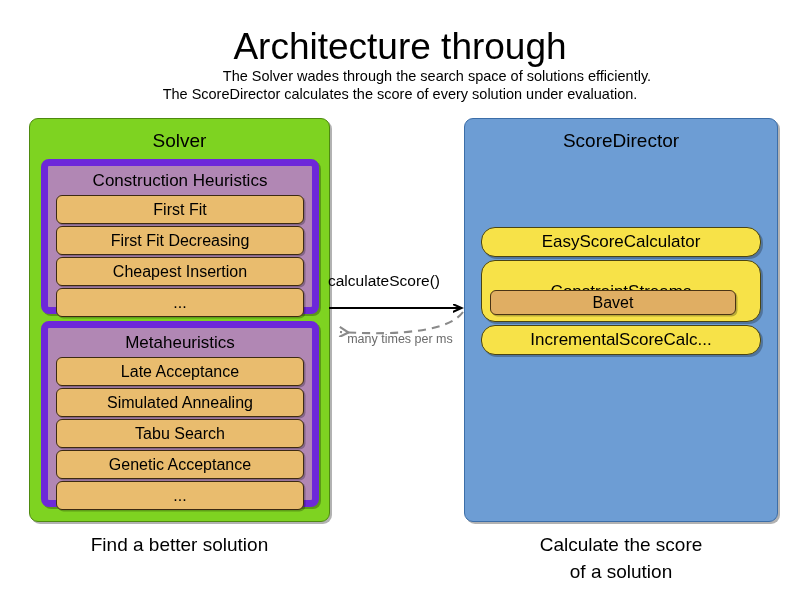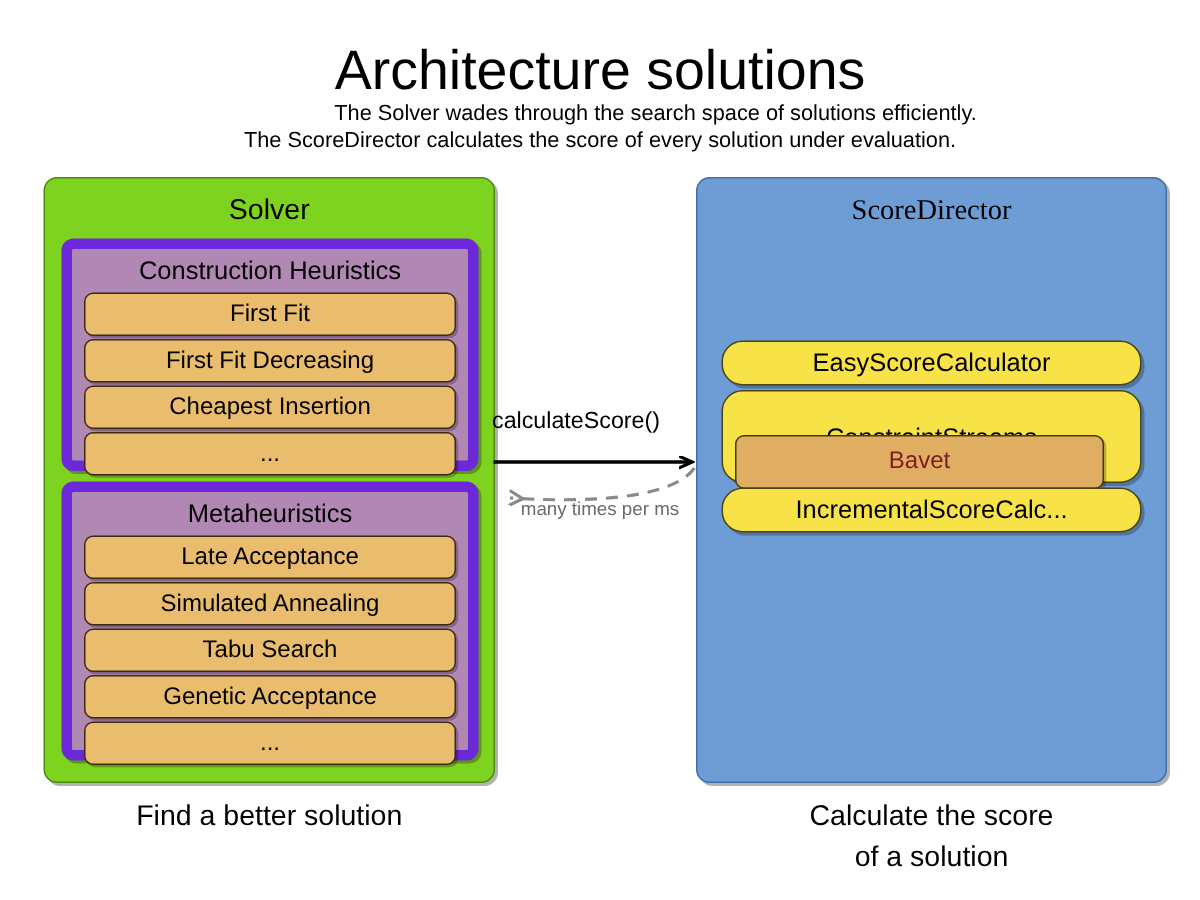--- a/index.html
+++ b/index.html
@@ -76,21 +76,21 @@
   #solver-panel .panel-title { top: 11px; }
 
   #scoredirector-panel {
     left: 464px;
     top: 118px;
     width: 314px;
     height: 404px;
     background: #6d9dd4;
     border: 1px solid #3c6ea8;
   }
-  #scoredirector-panel .panel-title { top: 11px; font-family: Liberation Serif, serif; }
+  #scoredirector-panel .panel-title { top: 11px; }
 
   
   .group {
     position: absolute;
     background: #b187b4;
     border: 7px solid #6d28d9;
     border-radius: 8px;
     box-sizing: border-box;
     box-shadow: 2px 2px 0 rgba(0,0,0,0.28);
   }
@@ -178,31 +178,31 @@
     line-height: 22px;
     color: #000;
     white-space: nowrap;
     margin-top: 17px;
   }
   .sub-item {
     position: absolute;
     left: 8px;
     right: 24px;
     top: 29px;
-    height: 36px;
+    height: 25px;
     background: #e0ae63;
     border: 1px solid #4a3414;
     border-radius: 6px;
     box-sizing: border-box;
     box-shadow: 1.5px 1.5px 0 rgba(0,0,0,0.25);
     display: flex;
     align-items: center;
     justify-content: center;
     font-size: 16px;
-    color: #7f1d1d;
+    color: #000000;
     white-space: nowrap;
   }
 
   
   #arrows {
     position: absolute;
     left: 0;
     top: 0;
     width: 800px;
     height: 600px;
@@ -246,21 +246,21 @@
     left: 464px;
     top: 531px;
     width: 314px;
   }
 </style>
 </head>
 <body>
 
 <div id="canvas">
 
-  <div class="title">Architecture solutions</div>
+  <div class="title">Architecture through</div>
   <div class="subtitle subtitle-1">The Solver wades through the search space of solutions efficiently.</div>
   <div class="subtitle subtitle-2">The ScoreDirector calculates the score of every solution under evaluation.</div>
 
   <div class="panel" id="solver-panel">
     <div class="panel-title">Solver</div>
 
     <div class="group" id="group-construction">
       <div class="group-title">Construction Heuristics</div>
       <div class="item-list">
         <div class="item">First Fit</div>

